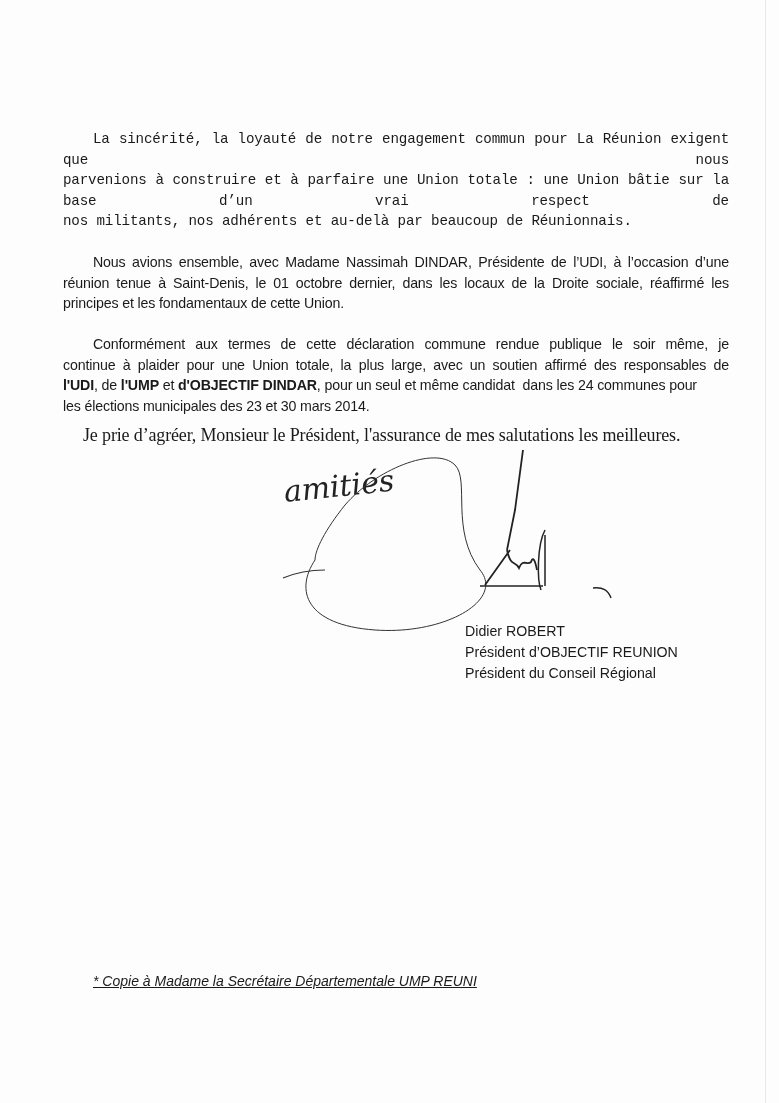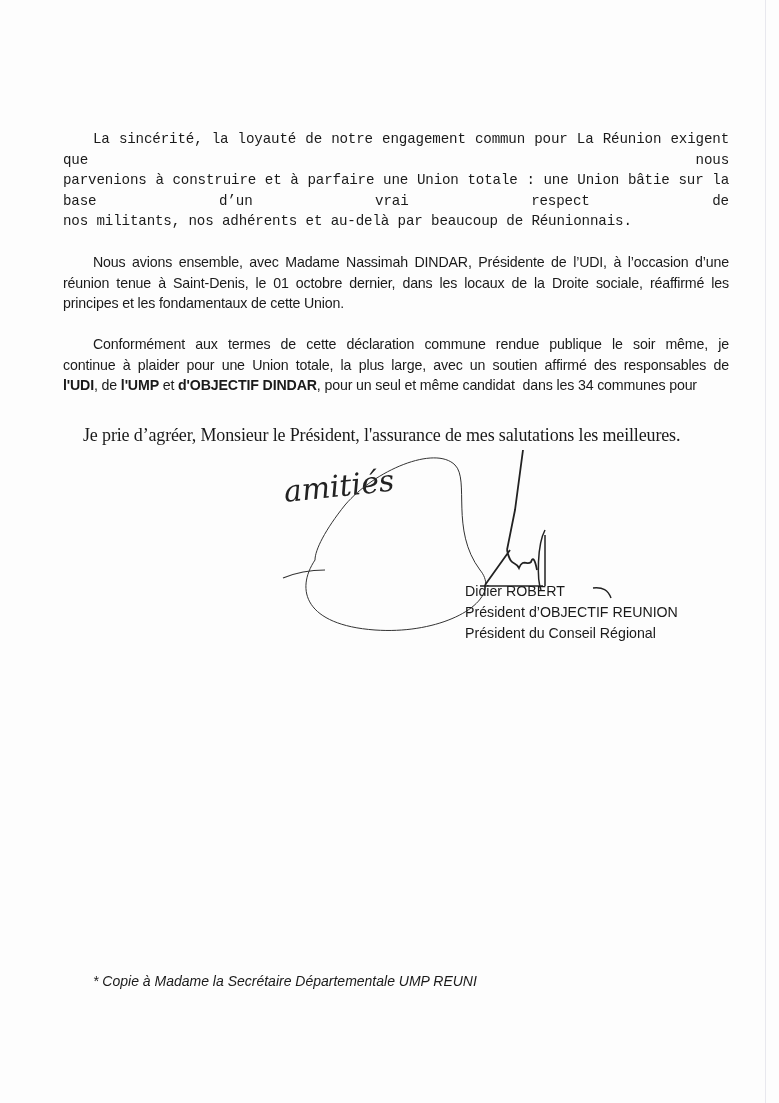--- a/index.html
+++ b/index.html
@@ -10,23 +10,23 @@
   .margin-line { position: absolute; left: 765px; top: 0; width: 1px; height: 1103px; background: #e8e8ee; }
   .para {
     position: absolute; left: 63px; width: 666px; font-size: 14.2px; line-height: 20.5px;
     text-align: justify; letter-spacing: -0.15px;
   }
   .para .indent { display: inline-block; width: 30px; }
   .line { display: block; white-space: nowrap; }
   .jline { display: block; text-align: justify; text-align-last: justify; }
   b { font-weight: bold; }
   .closing { position: absolute; left: 83px; top: 425px; font-size: 18px; white-space: nowrap; letter-spacing: -0.15px; font-family: Liberation Serif, serif; }
-  .sig-block { position: absolute; left: 465px; top: 581px; font-size: 14.2px; line-height: 21px; white-space: nowrap; }
+  .sig-block { position: absolute; left: 465px; top: 621px; font-size: 14.2px; line-height: 21px; white-space: nowrap; }
   .signature { position: absolute; left: 275px; top: 450px; width: 340px; height: 190px; }
-  .footnote { position: absolute; left: 93px; top: 973px; font-size: 14px; font-style: italic; white-space: nowrap; }
+  .footnote { position: absolute; left: 93px; top: 973px; font-size: 14px; font-style: italic; white-space: nowrap; text-decoration: underline; }
 </style>
 </head>
 <body>
 
 <div class="margin-line"></div>
 
 <div class="para" style="top:129px;font-family:Liberation Mono, monospace;">
   <span class="jline"><span class="indent"></span><span>La sincérité, la loyauté de notre engagement commun pour La Réunion exigent que nous</span></span>
   <span class="jline">parvenions à construire et à parfaire une Union totale : une Union bâtie sur la base d’un vrai respect de</span>
   <span class="line">nos militants, nos adhérents et au-delà par beaucoup de Réunionnais.</span>
@@ -34,21 +34,22 @@
 
 <div class="para" style="top:252px;">
   <span class="jline"><span class="indent"></span><span>Nous avions ensemble, avec Madame Nassimah DINDAR, Présidente de l’UDI, à l’occasion d’une</span></span>
   <span class="jline">réunion tenue à Saint-Denis, le 01 octobre dernier, dans les locaux de la Droite sociale, réaffirmé les</span>
   <span class="line">principes et les fondamentaux de cette Union.</span>
 </div>
 
 <div class="para" style="top:334px;">
   <span class="jline"><span class="indent"></span><span>Conformément aux termes de cette déclaration commune rendue publique le soir même, je</span></span>
   <span class="jline">continue à plaider pour une Union totale, la plus large, avec un soutien affirmé des responsables de</span>
-  <span class="line"><b>l'UDI</b><span>, de </span><b>l'UMP</b><span> et </span><b>d'OBJECTIF DINDAR</b><span style="white-space:pre">, pour un seul et même candidat  dans les 34 communes pour</span></span>
+  <span class="line"><b>l'UDI</b><span>, de </span><b>l'UMP</b><span> et </span><b>d'OBJECTIF DINDAR</b><span style="white-space:pre">, pour un seul et même candidat  dans les 24 communes pour</span></span>
+  <span class="line">les élections municipales des 23 et 30 mars 2014.</span>
 </div>
 
 <div class="closing">Je prie d’agréer, Monsieur le Président, l'assurance de mes salutations les meilleures.</div>
 
 <svg class="signature" viewBox="0 0 340 190">
   <text x="10" y="52" font-family="'DejaVu Serif', serif" font-style="italic" font-size="30" fill="#222" transform="rotate(-6 10 52)">amitiés</text>
   <path d="M40 110 C 20 140, 30 175, 100 180 C 170 185, 230 150, 205 120 C 175 80, 195 30, 180 15 C 160 -5, 100 20, 70 55 C 50 80, 40 100, 40 110" fill="none" stroke="#333" stroke-width="1"></path>
   <path d="M8 128 C 20 123, 35 120, 50 120" fill="none" stroke="#333" stroke-width="1.2"></path>
   <path d="M248 0 L 240 60 L 232 100" fill="none" stroke="#222" stroke-width="1.8"></path>
   <path d="M210 135 L 235 100 M 232 100 C 236 118, 240 110, 244 118 C 248 108, 252 116, 256 112 C 258 106, 260 110, 262 120" fill="none" stroke="#222" stroke-width="1.8"></path>

